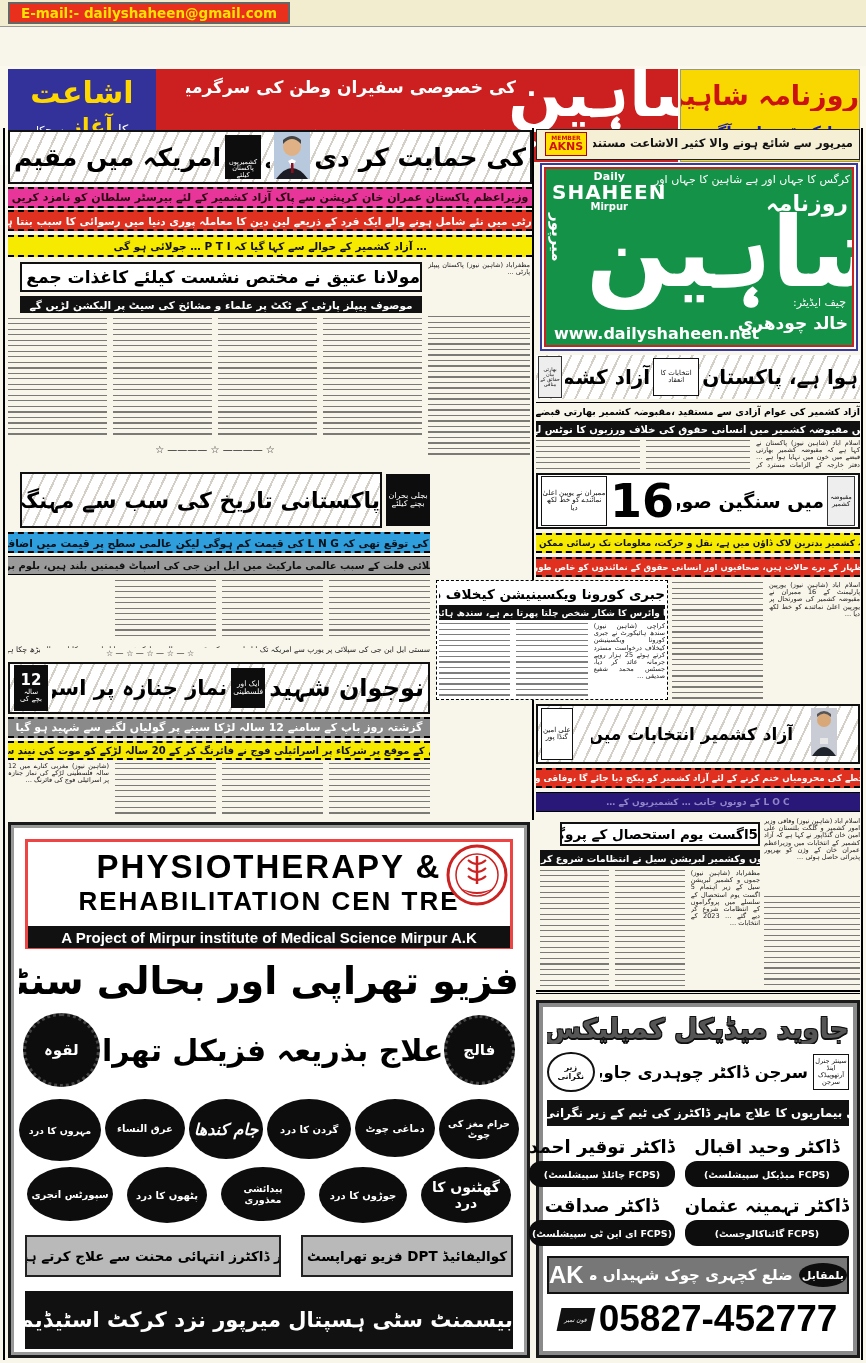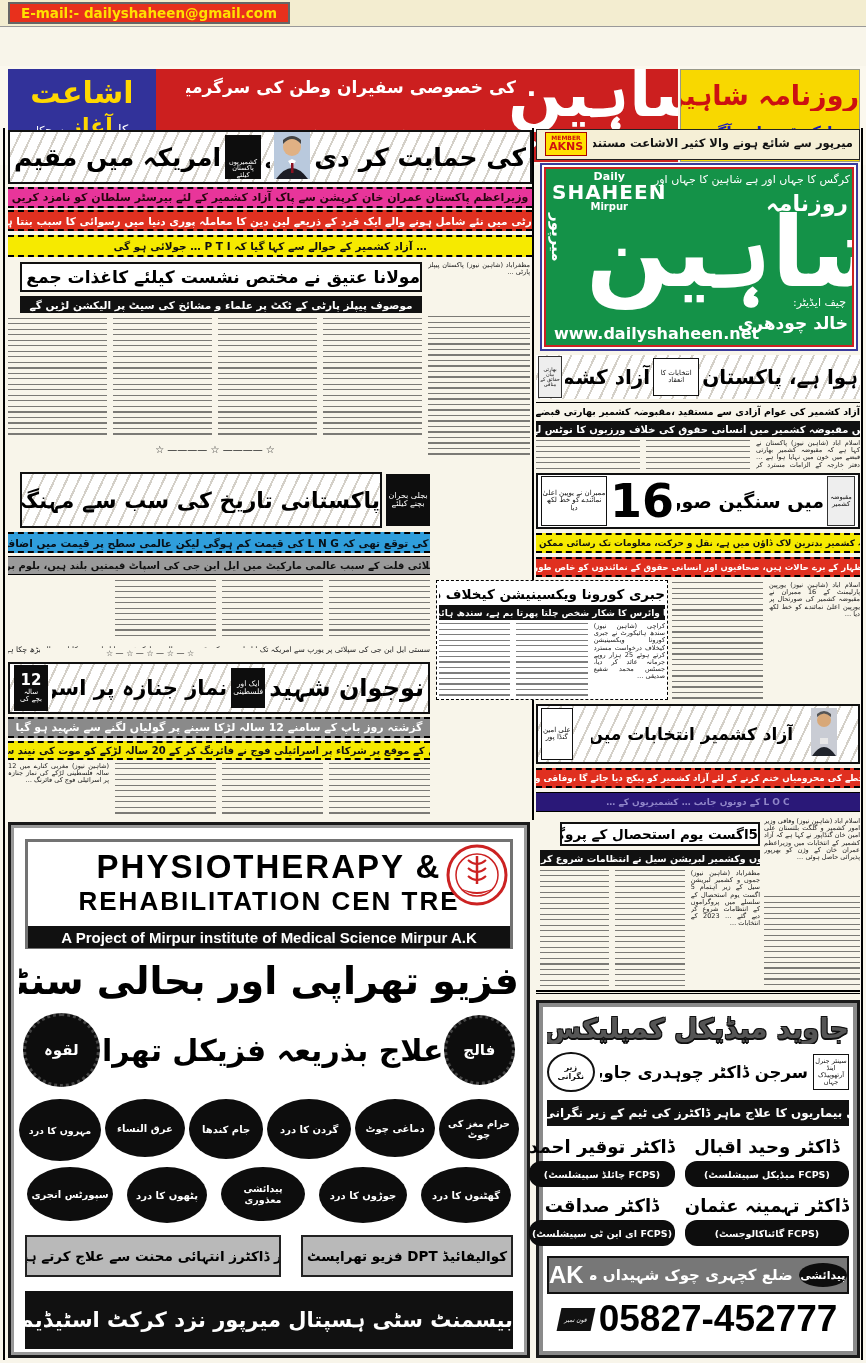--- a/index.html
+++ b/index.html
@@ -235,21 +235,21 @@
   </div>
   <div class="abs strip rtl nw" style="left:540px;top:850px;width:220px;height:16px;background:#111;color:#fff;font-size:9.5px;">جموں وکشمیر لبریشن سیل نے انتظامات شروع کر دیے</div>
   <div class="abs cols" style="left:540px;top:870px;width:220px;height:118px;">
     <div class="col lead">مظفرآباد (شاہین نیوز) جموں و کشمیر لبریشن سیل کے زیر اہتمام 5 اگست یوم استحصال کے سلسلے میں پروگراموں کے انتظامات شروع کر دیے گئے … 2023 کے انتخابات …</div>
     <div class="col sim"></div>
     <div class="col sim"></div>
   </div>
   <div class="abs" style="left:536px;top:990px;width:324px;height:4px;border-top:2px solid #000;border-bottom:1px solid #000;"></div>
 
   <div class="abs" style="left:8px;top:822px;width:522px;height:536px;background:#fff;border:3px solid #1a1a1a;box-shadow:inset 0 0 0 3px #999;padding:10px 8px;">
-    <div style="position:relative;margin:4px 6px 0 6px;border:3px solid #737373;height:104px;background:#fff;">
+    <div style="position:relative;margin:4px 6px 0 6px;border:3px solid #ef4444;height:104px;background:#fff;">
       <div class="b" style="font-size:33px;letter-spacing:2px;text-align:center;margin-top:6px;font-family:'Liberation Sans',sans-serif;">PHYSIOTHERAPY &amp;</div>
       <div class="b" style="font-size:26px;letter-spacing:2px;text-align:center;font-family:'Liberation Sans',sans-serif;">REHABILITATION CEN TRE</div>
       <div class="strip" style="position:absolute;left:0;bottom:-2px;width:100%;height:22px;background:#111;color:#fff;font-size:15px;font-family:'Liberation Sans',sans-serif;">
         <span>A Project of Mirpur institute of Medical Science Mirpur A.K</span>
       </div>
       <div class="abs" style="right:2px;top:2px;width:62px;height:62px;">
         <svg width="62" height="62" viewBox="0 0 62 62">
             <circle cx="31" cy="31" r="29" fill="#fff" stroke="#cc2222" stroke-width="3"></circle>
             <circle cx="31" cy="31" r="21" fill="none" stroke="#cc2222" stroke-width="1.5"></circle>
             <line x1="31" y1="12" x2="31" y2="40" stroke="#cc2222" stroke-width="2.5"></line>
@@ -261,26 +261,26 @@
     <div class="b rtl nw" style="font-size:38px;text-align:center;margin-top:10px;">فزیو تھراپی اور بحالی سنٹر</div>
     <div style="display:flex;align-items:center;justify-content:space-between;direction:rtl;margin-top:10px;padding:0 4px;">
       <span class="oval" style="width:64px;height:56px;font-size:15px;border:3px dotted #444;">فالج</span>
       <span class="b rtl nw" style="font-size:30px;">علاج بذریعہ فزیکل تھراپی</span>
       <span class="oval" style="width:70px;height:60px;font-size:15px;border:3px dotted #444;">لقوہ</span>
     </div>
     <div style="display:flex;direction:rtl;justify-content:space-between;margin-top:12px;gap:4px;">
       <span class="oval" style="width:78px;height:52px;font-size:9.5px;">حرام مغز کی چوٹ</span>
       <span class="oval" style="width:78px;height:50px;font-size:10px;">دماغی چوٹ</span>
       <span class="oval" style="width:82px;height:52px;font-size:10px;">گردن کا درد</span>
-      <span class="oval" style="width:72px;height:52px;font-size:10px;">جام کندھا</span>
+      <span class="oval" style="width:72px;height:52px;font-size:16px;font-style:italic;">جام کندھا</span>
       <span class="oval" style="width:78px;height:50px;font-size:10px;">عرق النساء</span>
       <span class="oval" style="width:80px;height:54px;font-size:9.5px;">مہروں کا درد</span>
     </div>
     <div style="display:flex;direction:rtl;justify-content:center;margin-top:6px;gap:14px;">
-      <span class="oval" style="width:82px;height:48px;font-size:10px;">گھٹنوں کا درد</span>
+      <span class="oval" style="width:82px;height:48px;font-size:14px;">گھٹنوں کا درد</span>
       <span class="oval" style="width:80px;height:48px;font-size:10px;">جوڑوں کا درد</span>
       <span class="oval" style="width:76px;height:46px;font-size:9.5px;">پیدائشی معذوری</span>
       <span class="oval" style="width:72px;height:48px;font-size:10px;">پٹھوں کا درد</span>
       <span class="oval" style="width:78px;height:46px;font-size:10px;">سپورٹس انجری</span>
     </div>
     <div style="display:flex;direction:rtl;justify-content:space-between;margin-top:12px;padding:0 6px;">
       <span class="c b rtl nw" style="width:208px;height:38px;background:#b9b9b9;border:2px solid #222;font-size:13.5px;">کوالیفائیڈ DPT فزیو تھراپسٹ</span>
       <span class="c b rtl nw" style="width:252px;height:38px;background:#b9b9b9;border:2px solid #222;font-size:13.5px;">اور ڈاکٹرز انتہائی محنت سے علاج کرتے ہیں</span>
     </div>
     <div class="strip rtl" style="margin:14px 6px 0 6px;height:58px;background:#111;color:#fff;font-size:21px;">
@@ -290,21 +290,21 @@
 
       <span class="b" style="font-size:46px;letter-spacing:1px;font-family:'Liberation Sans',sans-serif;">0344-5283672</span>
     </div>
   </div>
 
   <div class="abs" style="left:536px;top:1000px;width:324px;height:358px;background:#fff;border:3px solid #1a1a1a;box-shadow:inset 0 0 0 4px #8a8a8a;padding:10px 8px;">
     <div class="b rtl nw outline-txt" style="font-size:27px;text-align:center;">جاوید میڈیکل کمپلیکس</div>
     <div style="display:flex;direction:rtl;align-items:center;justify-content:center;gap:5px;margin-top:8px;">
       <span class="badge" style="width:44px;height:34px;background:#fff;color:#111;border:1.5px solid #111;font-size:6.5px;">
         <span>سینئر جنرل اینڈ</span>
-        <span>آرتھوپیڈک جہاں</span>
+        <span>آرتھوپیڈک سرجن</span>
       </span>
       <span class="b rtl nw" style="font-size:16.5px;">سرجن ڈاکٹر چوہدری جاوید اقبال</span>
       <span class="oval" style="width:46px;height:28px;background:#fff;color:#111;border:2px solid #111;font-size:8px;">زیر نگرانی</span>
     </div>
     <div class="strip rtl nw" style="height:26px;background:#111;color:#fff;font-size:12px;margin-top:8px;">ہر قسم کی بیماریوں کا علاج ماہر ڈاکٹرز کی ٹیم کے زیر نگرانی کیا جاتا ہے</div>
     <div style="display:grid;grid-template-columns:1fr 1fr;direction:rtl;gap:8px 10px;margin-top:10px;">
       <div>
         <div class="b rtl nw" style="font-size:18px;text-align:center;">ڈاکٹر وحید اقبال</div>
         <div class="spec rtl nw" style="height:26px;margin-top:4px;font-size:9.5px;">(<span>FCPS میڈیکل سپیشلسٹ</span>)</div>
       </div>
@@ -315,21 +315,21 @@
       <div>
         <div class="b rtl nw" style="font-size:18px;text-align:center;">ڈاکٹر تہمینہ عثمان</div>
         <div class="spec rtl nw" style="height:26px;margin-top:4px;font-size:9.5px;">(<span>FCPS گائناکالوجسٹ</span>)</div>
       </div>
       <div>
         <div class="b rtl nw" style="font-size:18px;text-align:center;">ڈاکٹر صداقت</div>
         <div class="spec rtl nw" style="height:26px;margin-top:4px;font-size:9.5px;">(<span>FCPS ای این ٹی سپیشلسٹ</span>)</div>
       </div>
     </div>
     <div style="display:flex;direction:rtl;align-items:center;justify-content:center;gap:6px;height:34px;background:#777;border:2px solid #111;margin-top:10px;">
-      <span class="oval" style="width:58px;height:24px;font-size:11px;padding:0;">پیدائشی</span>
+      <span class="oval" style="width:58px;height:24px;font-size:11px;padding:0;">بلمقابل</span>
       <span class="b rtl nw" style="color:#fff;font-size:15px;">ضلع کچہری چوک شہیداں میرپور</span>
       <span class="b" style="color:#fff;font-size:24px;font-family:'Liberation Sans',sans-serif;">AK</span>
     </div>
     <div style="display:flex;direction:rtl;align-items:center;justify-content:center;gap:6px;margin-top:4px;">
       <span class="b" style="font-size:37px;font-family:'Liberation Sans',sans-serif;">05827-452777</span>
       <span style="background:#111;color:#fff;font-size:6px;padding:8px 4px;transform:skewX(-12deg);text-align:center;width:26px;">فون نمبر</span>
     </div>
   </div>
 
 </div>

